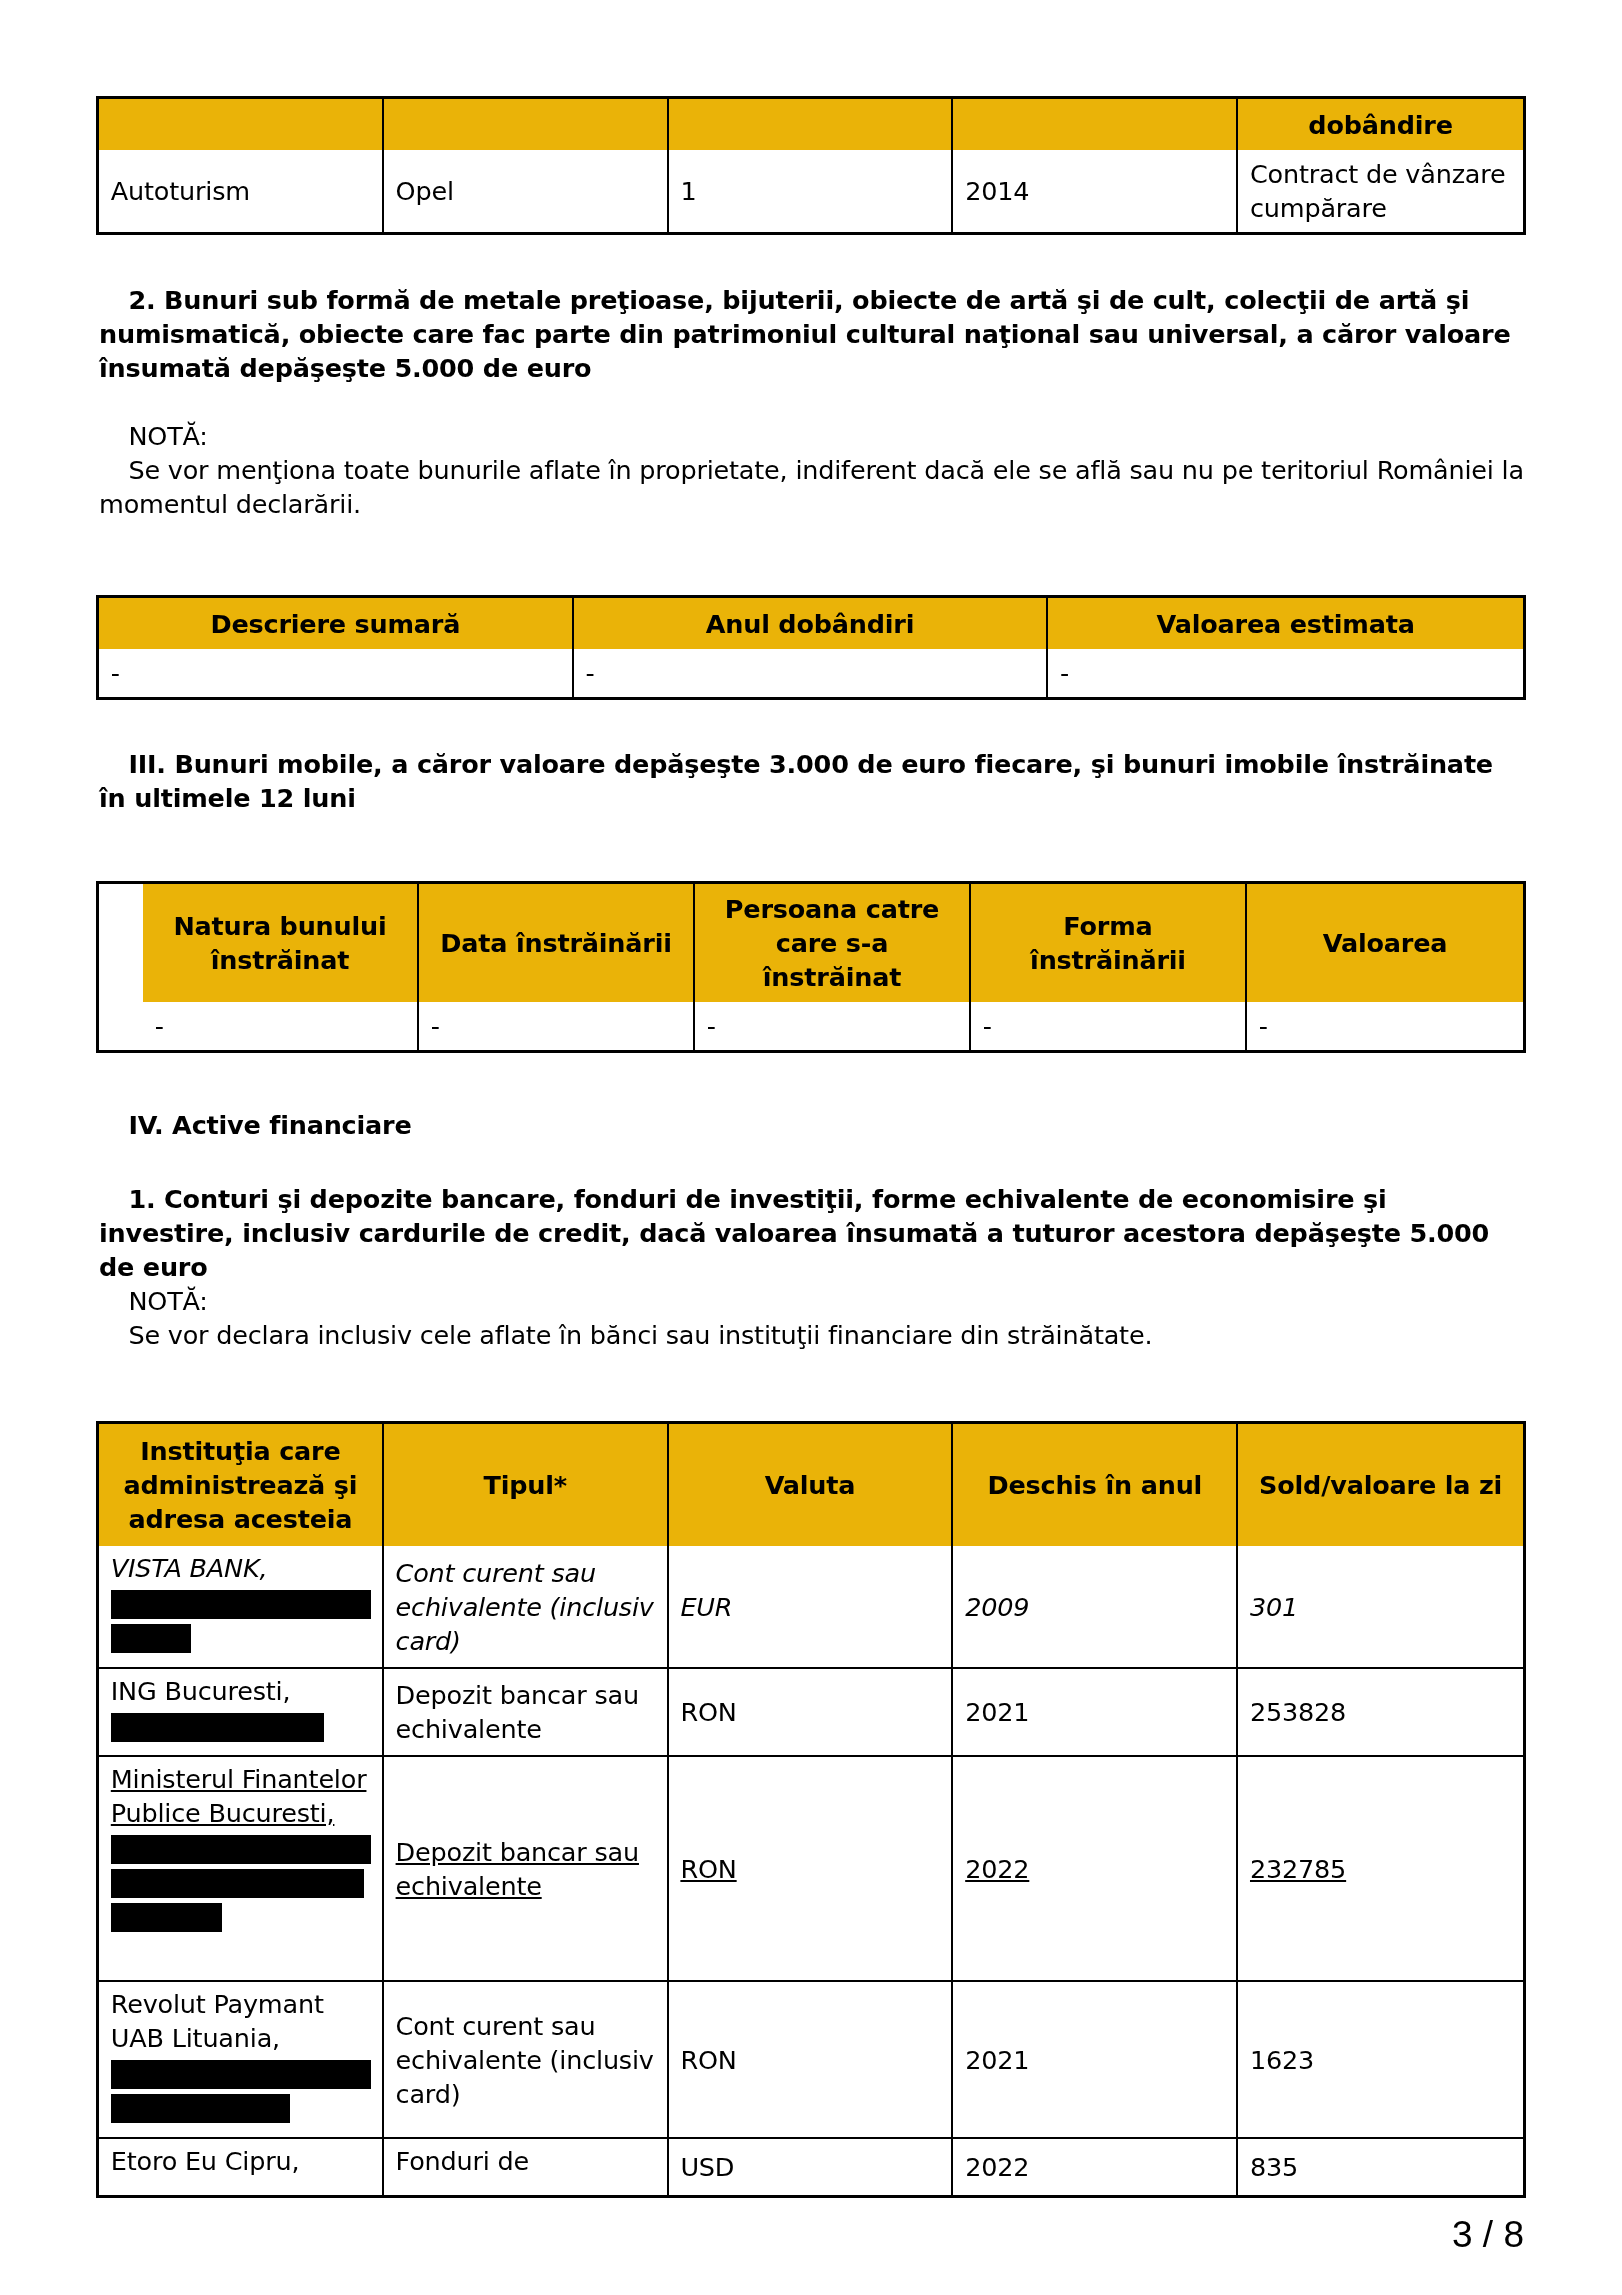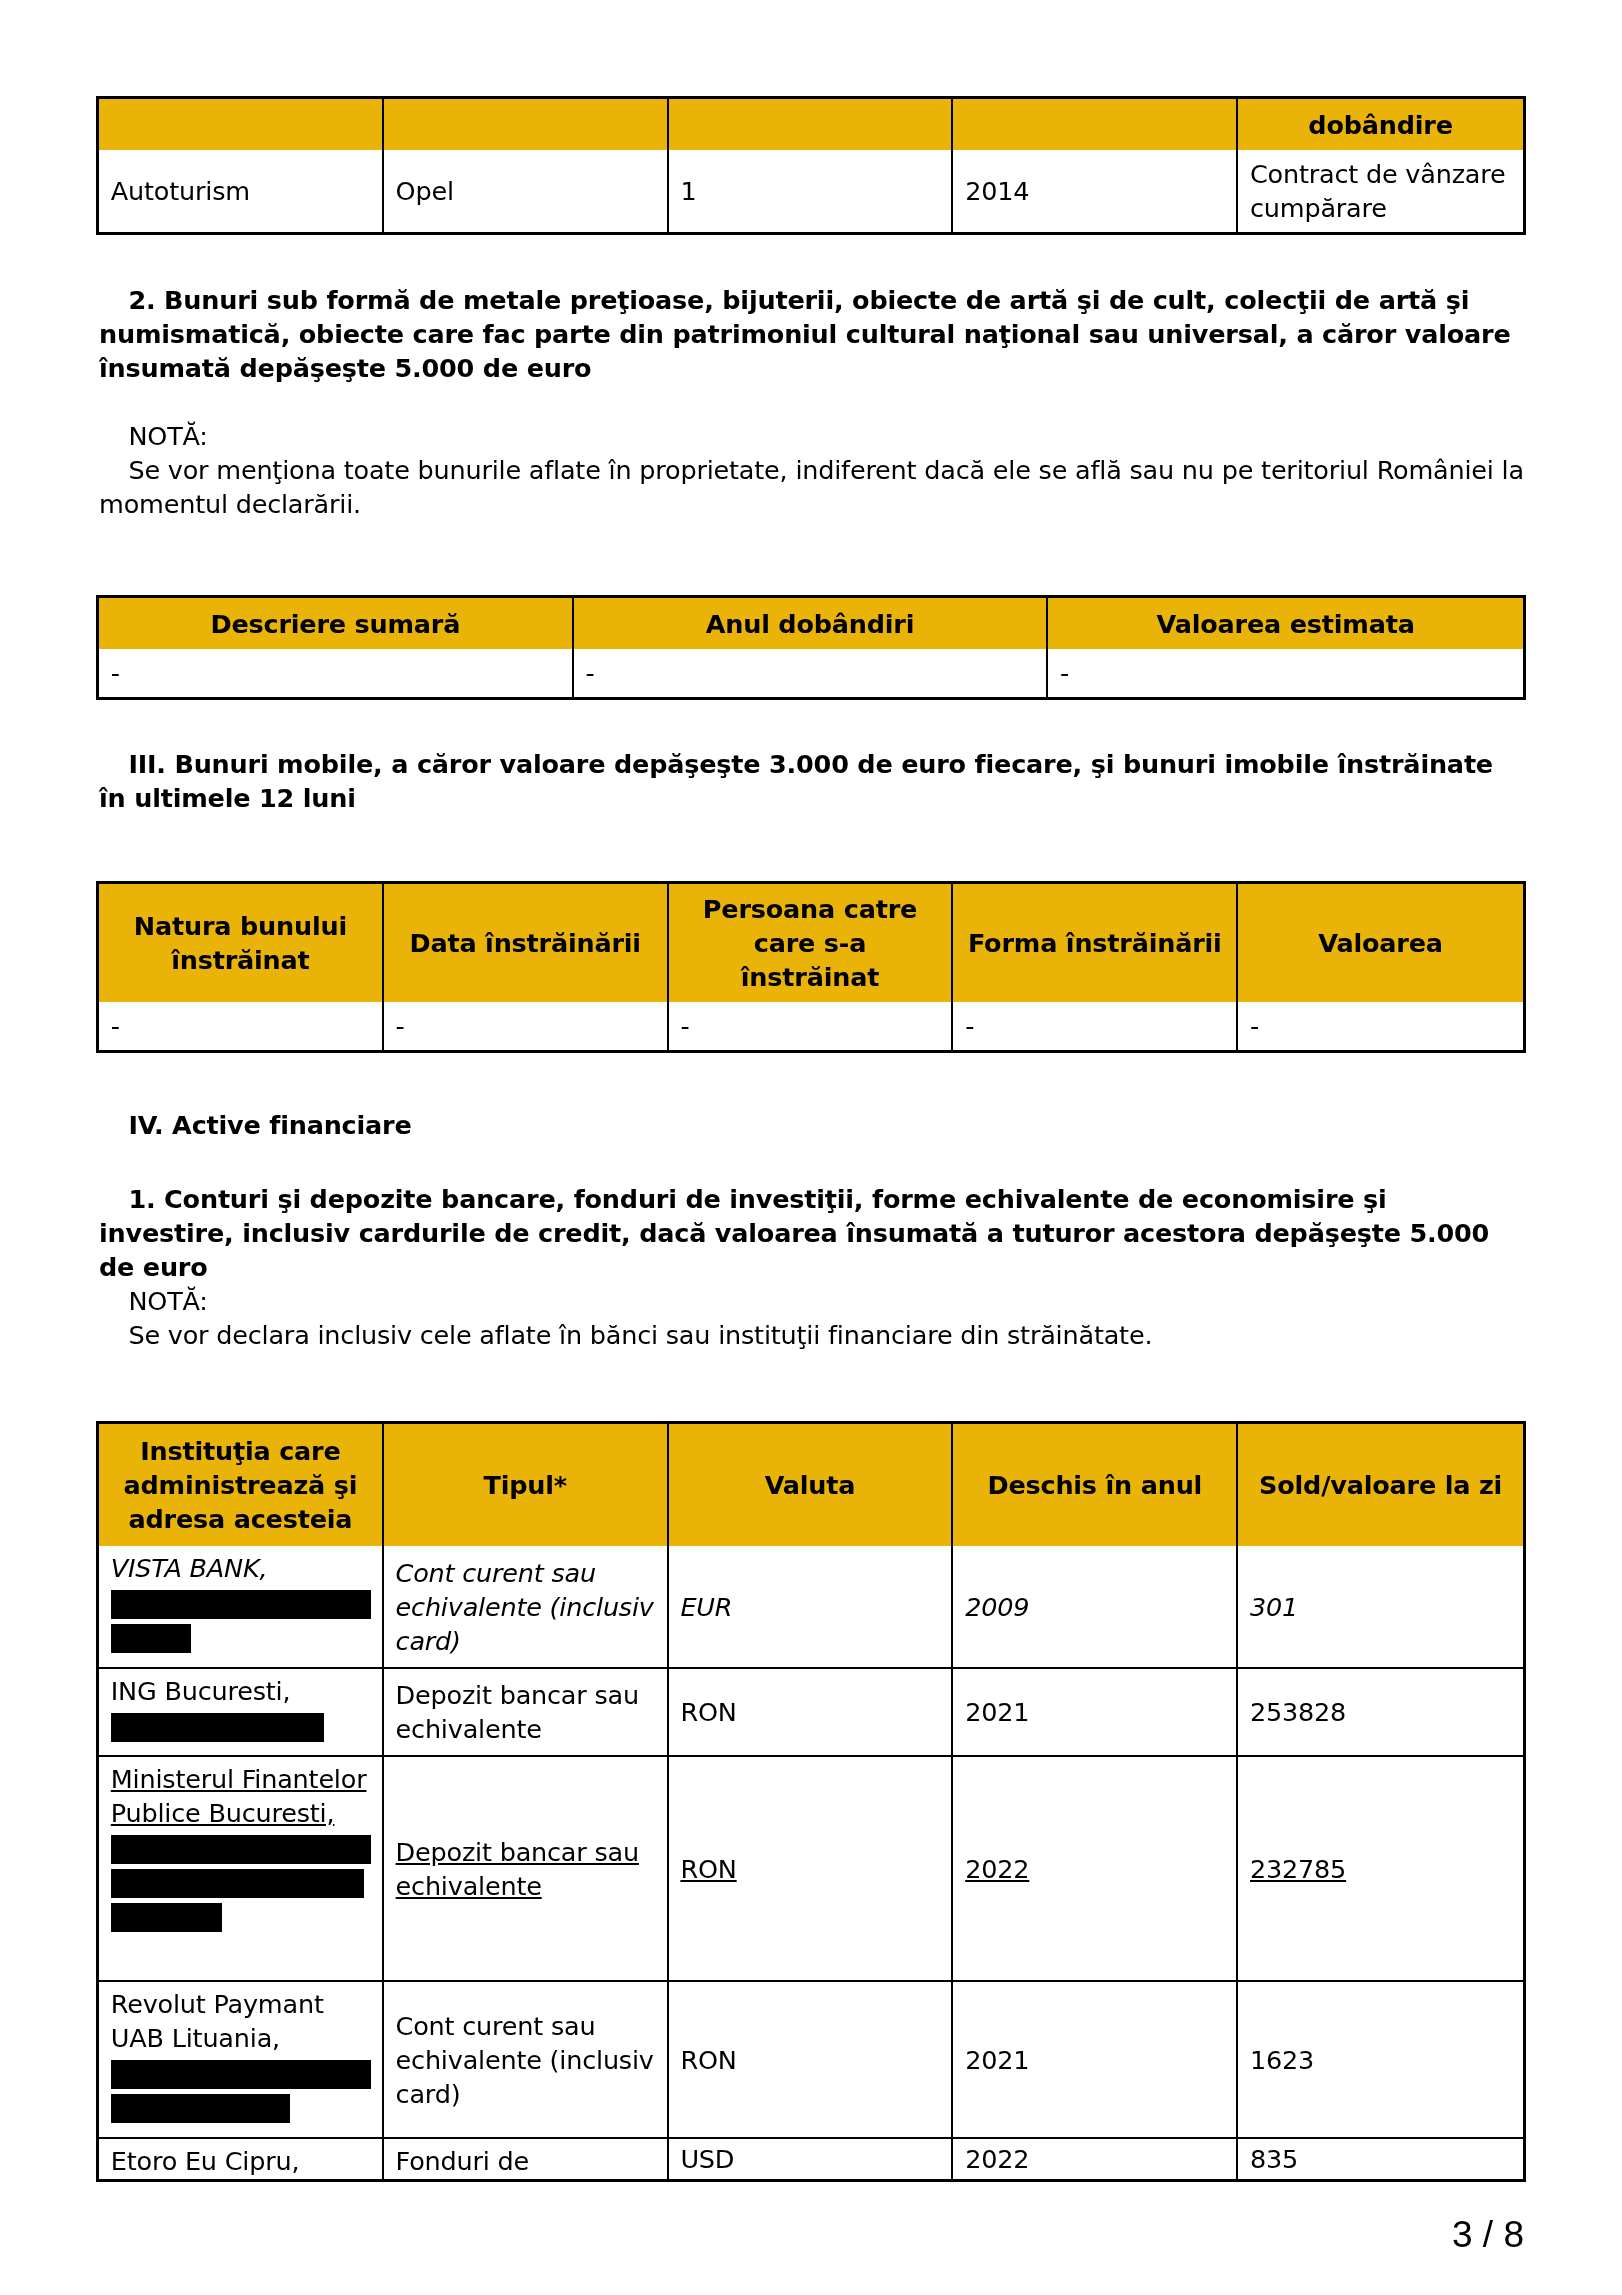--- a/index.html
+++ b/index.html
@@ -95,21 +95,21 @@
     <tr style="height:48px;">
       <td>-</td>
       <td>-</td>
       <td>-</td>
     </tr>
   </tbody>
 </table>
 
 <p class="para bold indent" style="top:747px;">III. Bunuri mobile, a căror valoare depăşeşte 3.000 de euro fiecare, şi bunuri imobile înstrăinate în ultimele 12 luni</p>
 
-<table class="grid" style="top:881px;">
+<table class="grid" style="top:881px;padding-left:44px;">
   <colgroup>
       <col>
       <col>
       <col>
       <col>
       <col>
     </colgroup>
   <thead>
     <tr style="height:118px;">
       <th>Natura bunului înstrăinat</th>
@@ -195,21 +195,21 @@
         <span>Revolut Paymant UAB Lituania,</span>
         <span class="redact" style="width:260px;"></span>
         <span class="redact" style="width:179px;"></span>
       </td>
       <td>Cont curent sau echivalente (inclusiv card)</td>
       <td>RON</td>
       <td>2021</td>
       <td>1623</td>
     </tr>
 
-    <tr style="height:40px;">
+    <tr style="height:56px;">
       <td class="top">
         <span>Etoro Eu Cipru,</span>
       </td>
       <td class="top">Fonduri de</td>
       <td>USD</td>
       <td>2022</td>
       <td>835</td>
     </tr>
   </tbody>
 </table>

